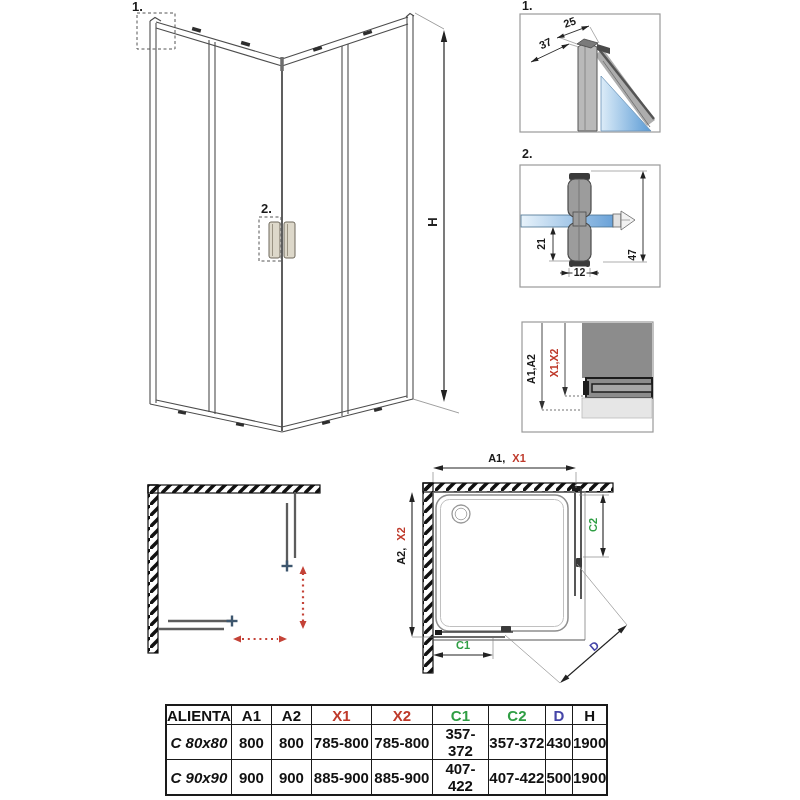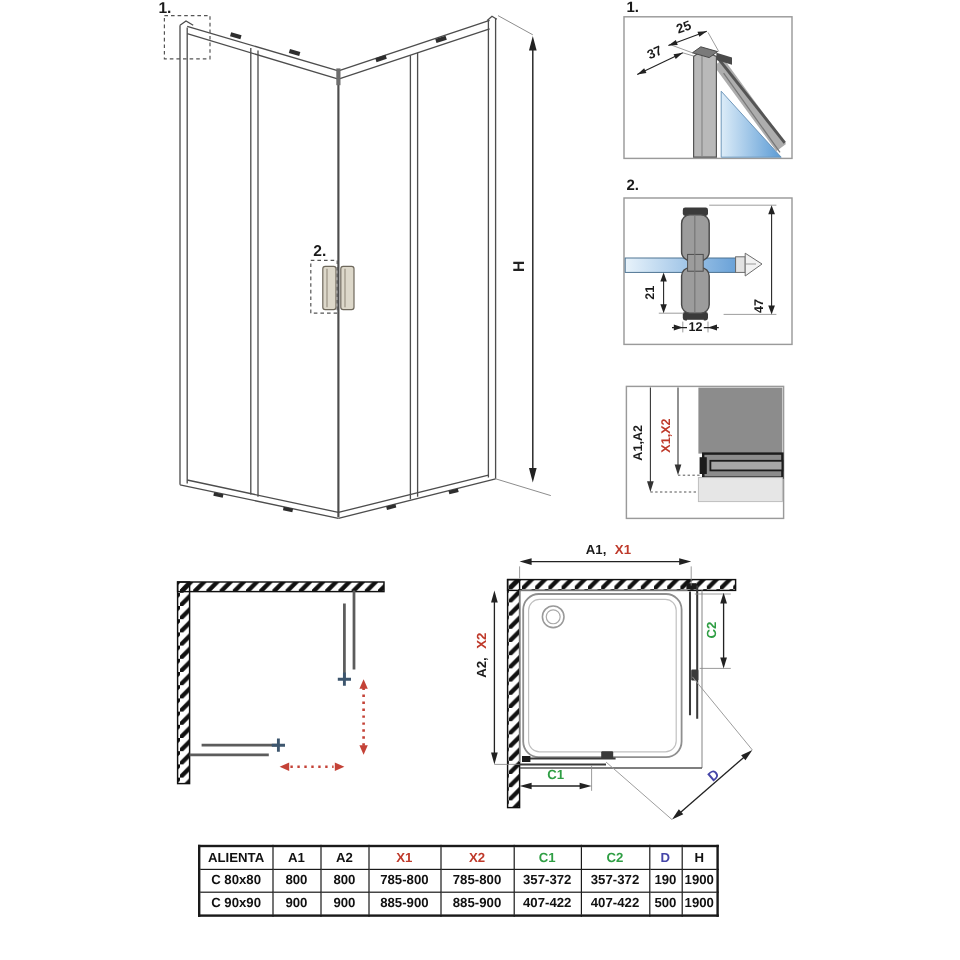--- a/index.html
+++ b/index.html
@@ -3,23 +3,23 @@
 <meta charset="utf-8">
 <style>
   html,body{margin:0;padding:0;}
   body{width:800px;height:800px;background:#ffffff;position:relative;
        font-family:"Liberation Sans",sans-serif;overflow:hidden;}
   .abs{position:absolute;}
   svg text{font-family:"Liberation Sans",sans-serif;}
   
   table.dims{border-collapse:collapse;table-layout:fixed;}
   table.dims td,table.dims th{border:1.7px solid #1a1a1a;text-align:center;vertical-align:middle;
-       font-size:11px;font-weight:700;padding:0;height:18px;color:#111;background:#fff;}
+       font-size:15px;font-weight:700;padding:0;height:18px;color:#111;background:#fff;}
   table.dims{border:2.2px solid #1a1a1a;}
-  table.dims td.model{}
+  table.dims td.model{font-style:italic;}
   .hdr-red{color:var(--red) !important;}
   .hdr-green{color:var(--green) !important;}
   .hdr-blue{color:var(--blue) !important;}
 </style>
 </head>
 <body>
 
 <svg class="abs" style="left:112px;top:0px" width="365" height="450" viewBox="0 0 365 450">
   <g stroke="#4d4d4d" stroke-width="1.1" fill="none">
 
@@ -321,21 +321,21 @@
   </thead>
   <tbody>
     <tr>
       <td class="model">C 80x80</td>
       <td>800</td>
       <td>800</td>
       <td>785-800</td>
       <td>785-800</td>
       <td>357-372</td>
       <td>357-372</td>
-      <td>190</td>
+      <td>430</td>
       <td>1900</td>
     </tr>
     <tr>
       <td class="model">C 90x90</td>
       <td>900</td>
       <td>900</td>
       <td>885-900</td>
       <td>885-900</td>
       <td>407-422</td>
       <td>407-422</td>

